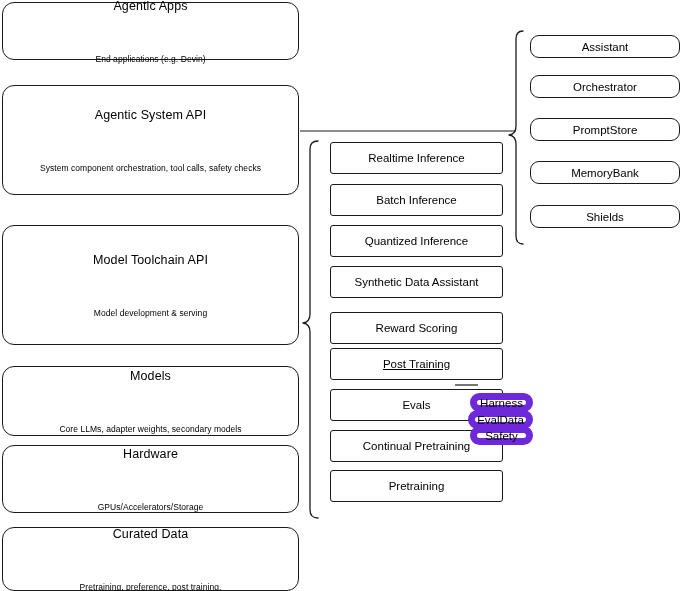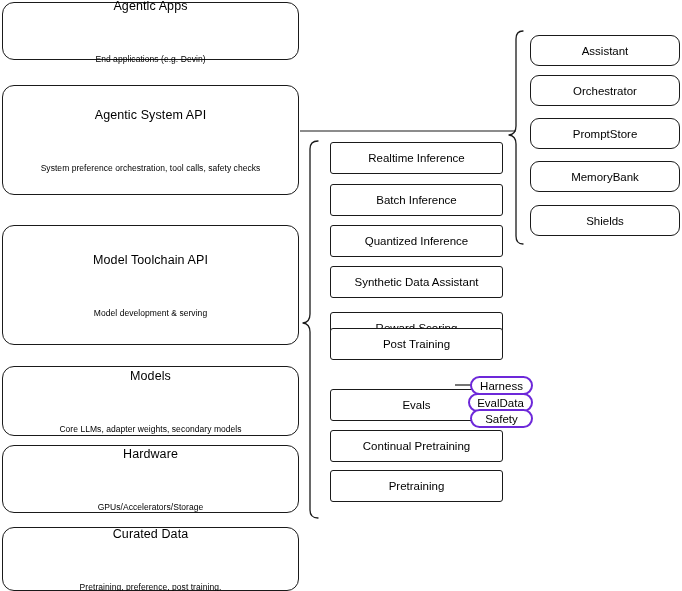--- a/index.html
+++ b/index.html
@@ -54,31 +54,32 @@
     left: 330px;
     width: 173px;
     height: 32px;
     border-radius: 3px;
     font-size: 11.5px;
   }
   
   .comp {
     left: 530px;
     width: 150px;
-    height: 31px;
+    height: 23px;
     border-radius: 9px;
     font-size: 11.5px;
   }
   
   .pill {
     border-radius: 999px;
     font-size: 11.5px;
     height: 19px;
     z-index: 6;
-    border: 2px solid #6d28d9;
+    border: 7px solid #6d28d9;
+    margin-top: 17px;
   }
   
   .connector {
     position: absolute;
     left: 0;
     top: 0;
     width: 682px;
     height: 591px;
     z-index: 1;
     pointer-events: none;
@@ -101,21 +102,21 @@
     <path d="M 455 418 L 478 418" fill="none" stroke="#1a1a1a" stroke-width="1.2"></path>
   </svg>
 
   <div class="node layer" style="top:2px; height:58px;">
     <div class="title">Agentic Apps</div>
     <div class="sub">End applications (e.g. Devin)</div>
   </div>
 
   <div class="node layer" style="top:85px; height:110px;">
     <div class="title">Agentic System API</div>
-    <div class="sub">System preference orchestration, tool calls, safety checks</div>
+    <div class="sub">System component orchestration, tool calls, safety checks</div>
   </div>
 
   <div class="node layer" style="top:225px; height:120px;">
     <div class="title">Model Toolchain API</div>
     <div class="sub">Model development &amp; serving</div>
   </div>
 
   <div class="node layer" style="top:366px; height:70px;">
     <div class="title">Models</div>
     <div class="sub">Core LLMs, adapter weights, secondary models</div>
@@ -139,21 +140,21 @@
   </div>
   <div class="node cap" style="top:225px;">
     <span>Quantized Inference</span>
   </div>
   <div class="node cap" style="top:266px;">
     <span>Synthetic Data Assistant</span>
   </div>
   <div class="node cap" style="top:312px;">
     <span>Reward Scoring</span>
   </div>
-  <div class="node cap" style="top:328px;">
+  <div class="node cap" style="top:348px;text-decoration:underline;">
     <span>Post Training</span>
   </div>
   <div class="node cap" style="top:389px;">
     <span>Evals</span>
   </div>
   <div class="node cap" style="top:430px;">
     <span>Continual Pretraining</span>
   </div>
   <div class="node cap" style="top:470px;">
     <span>Pretraining</span>

